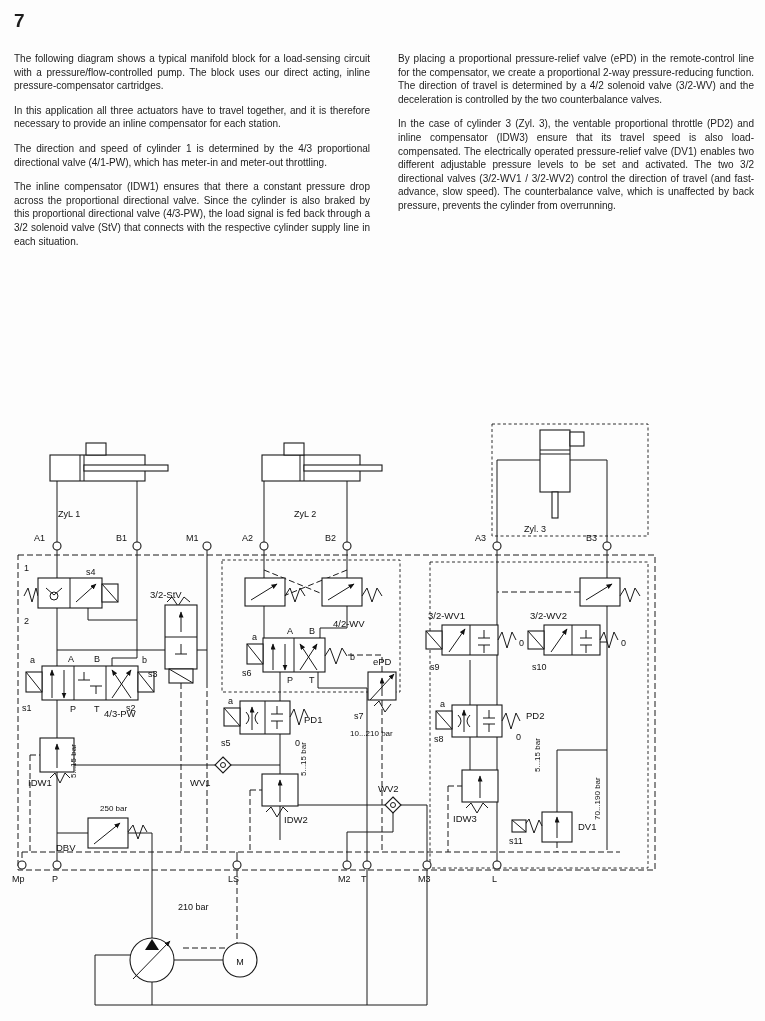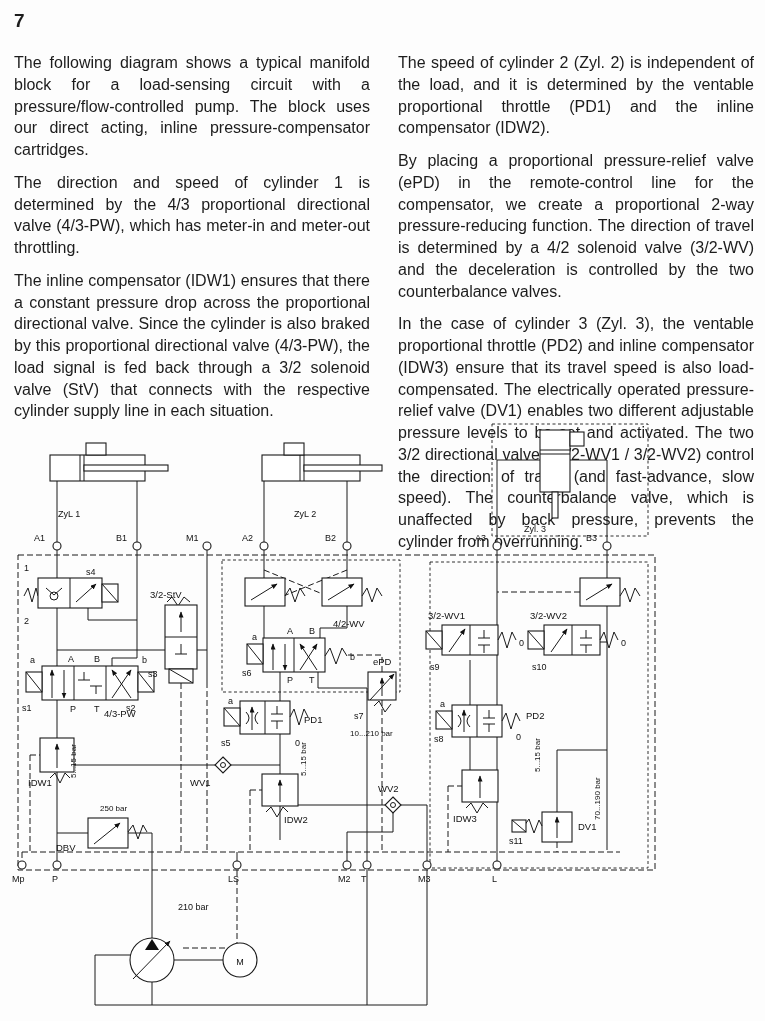--- a/index.html
+++ b/index.html
@@ -1,20 +1,20 @@
 <!DOCTYPE html>
 <html><head>
 <meta charset="utf-8">
 <style>
   * { margin:0; padding:0; box-sizing:border-box; }
   html,body { background:#ffffff; }
   body { font-family:"Liberation Sans", sans-serif; }
   .page { position:relative; width:765px; height:1021px; background:#fdfdfd; color:#1c1c1c; overflow:hidden; }
   .header { position:absolute; top:10px; left:14px; display:flex; gap:30px; font-size:19px; font-weight:bold; letter-spacing:.2px; }
-  .col { position:absolute; top:52px; font-size:16px; line-height:1.36; text-align:justify; }
+  .col { position:absolute; top:52px; font-size:10px; line-height:1.36; text-align:justify; }
   .col.left  { left:14px;  width:356px; }
   .col.right { left:398px; width:356px; }
   .col p { margin:0 0 11px 0; }
   .diagram { position:absolute; top:420px; left:0; }
   svg text { font-family:"Liberation Sans", sans-serif; font-size:9px; fill:#111; }
   svg .t8 { font-size:8px; }
   svg .vl { font-size:9.5px; }
   .ln  { stroke:#1a1a1a; stroke-width:1; fill:none; }
   .lnd { stroke:#1a1a1a; stroke-width:1; fill:none; stroke-dasharray:6 3; }
   .lnd2{ stroke:#1a1a1a; stroke-width:.9; fill:none; stroke-dasharray:3 2.5; }
@@ -26,26 +26,26 @@
 <body>
 
 <div class="page">
 
   <div class="header">
     <span>7</span>
   </div>
 
   <div class="col left">
     <p>The following diagram shows a typical manifold block for a load-sensing circuit with a pressure/flow-controlled pump. The block uses our direct acting, inline pressure-compensator cartridges.</p>
-    <p>The direction and speed of cylinder 1 is determined by the 4/3 proportional directional valve (4/3-PW), which has meter-in and meter-out throttling.</p>
+    <p>In this application all three actuators have to travel together, and it is therefore necessary to provide an inline compensator for each station.</p>
+    <p>The direction and speed of cylinder 1 is determined by the 4/3 proportional directional valve (4/1-PW), which has meter-in and meter-out throttling.</p>
     <p>The inline compensator (IDW1) ensures that there a constant pressure drop across the proportional directional valve. Since the cylinder is also braked by this proportional directional valve (4/3-PW), the load signal is fed back through a 3/2 solenoid valve (StV) that connects with the respective cylinder supply line in each situation.</p>
   </div>
 
   <div class="col right">
-    <p>The speed of cylinder 2 (Zyl. 2) is independent of the load, and it is determined by the ventable proportional throttle (PD1) and the inline compensator (IDW2).</p>
     <p>By placing a proportional pressure-relief valve (ePD) in the remote-control line for the compensator, we create a proportional 2-way pressure-reducing function. The direction of travel is determined by a 4/2 solenoid valve (3/2-WV) and the deceleration is controlled by the two counterbalance valves.</p>
     <p>In the case of cylinder 3 (Zyl. 3), the ventable proportional throttle (PD2) and inline compensator (IDW3) ensure that its travel speed is also load-compensated. The electrically operated pressure-relief valve (DV1) enables two different adjustable pressure levels to be set and activated. The two 3/2 directional valves (3/2-WV1 / 3/2-WV2) control the direction of travel (and fast-advance, slow speed). The counterbalance valve, which is unaffected by back pressure, prevents the cylinder from overrunning.</p>
   </div>
 
   <svg class="diagram" width="765" height="601" viewBox="0 0 765 601">
     <defs>
       <marker id="ah" markerWidth="7" markerHeight="7" refX="5.5" refY="2.5" orient="auto" markerUnits="userSpaceOnUse">
         <path d="M0,0 L6,2.5 L0,5 Z" fill="#111"></path>
       </marker>
     </defs>

